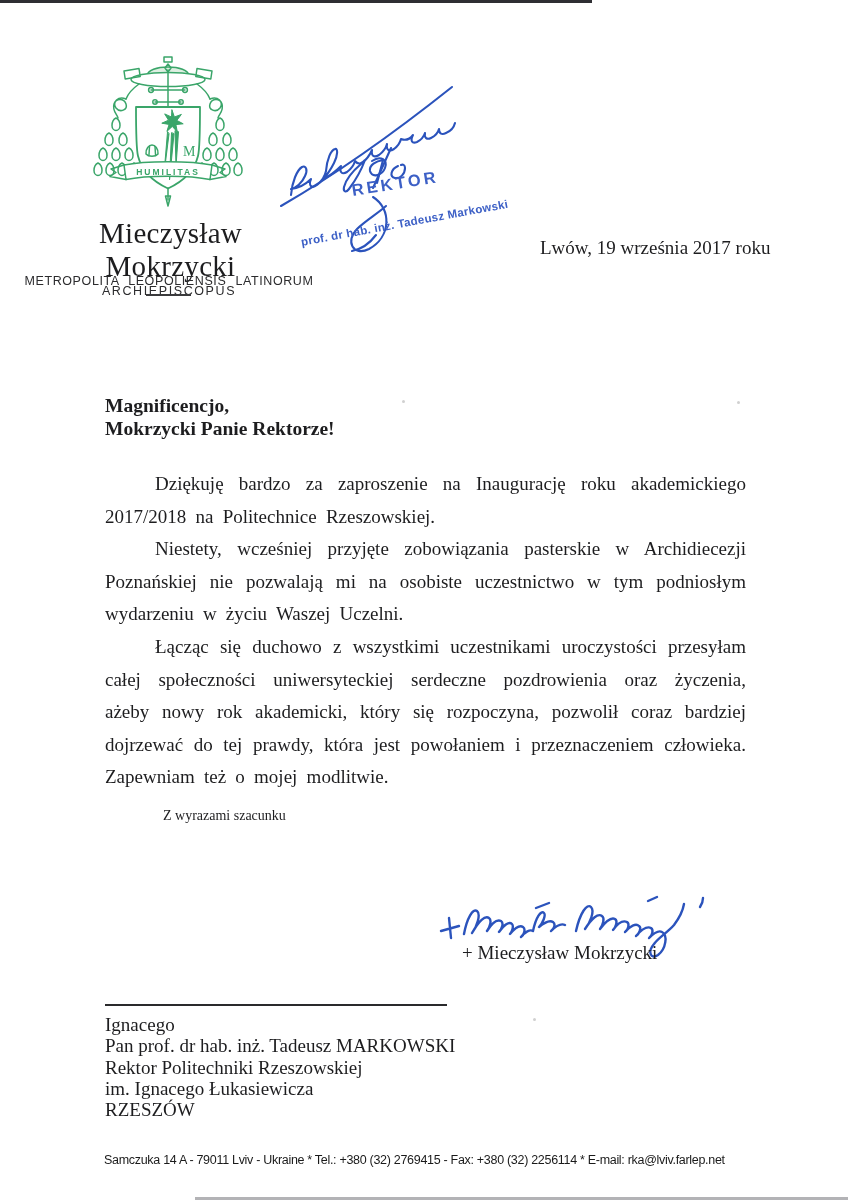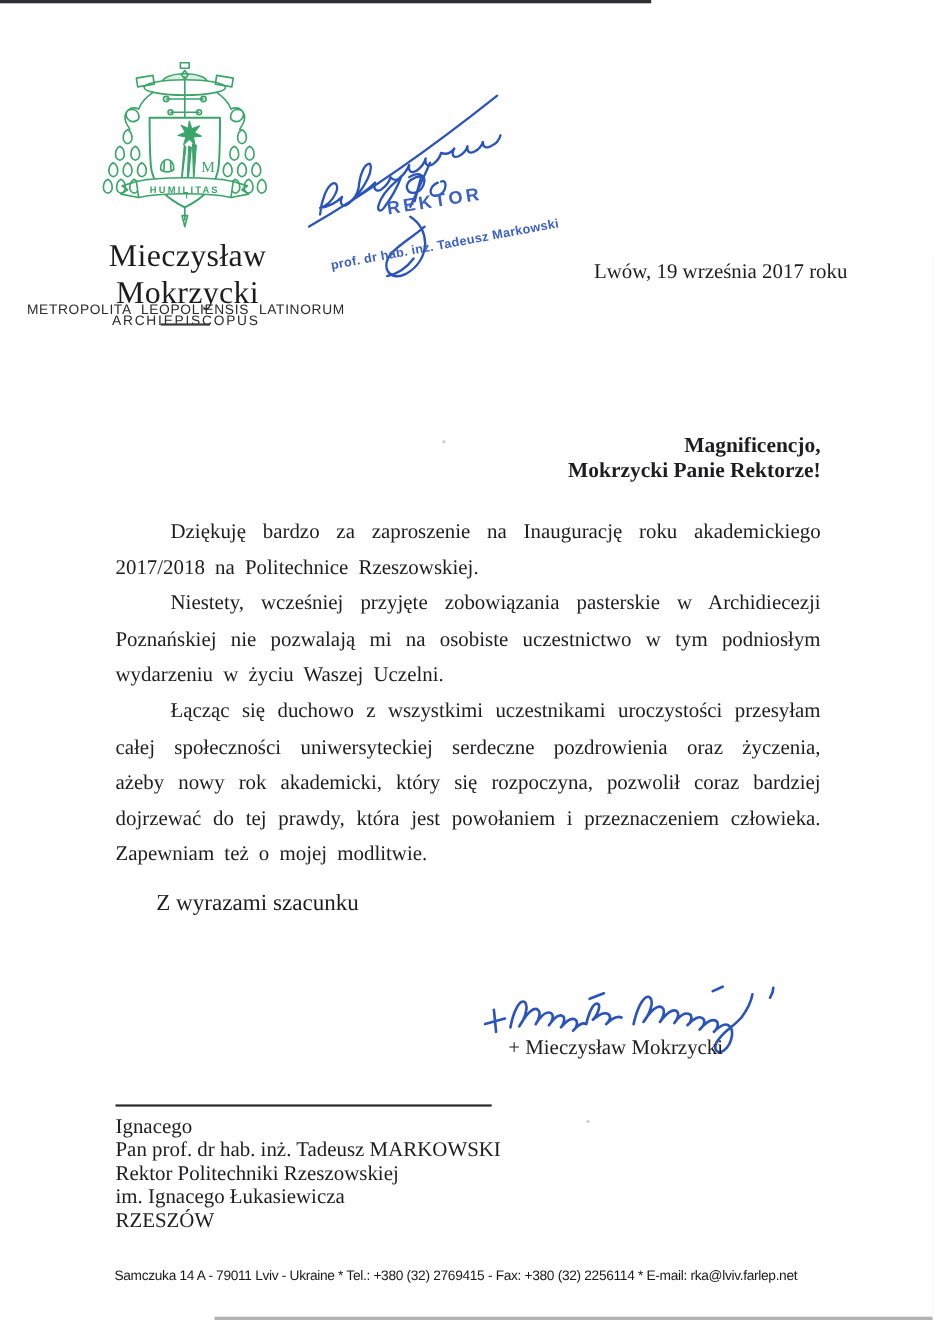--- a/index.html
+++ b/index.html
@@ -29,24 +29,24 @@
   
   .stamp-rektor { left:352px; top:181px; font-family:"Liberation Sans",sans-serif; font-weight:bold;
                   font-size:16.5px; letter-spacing:3px; color:#3d60c6;
                   transform:rotate(-9deg); transform-origin:left center; }
   .stamp-name { left:301px; top:236px; font-family:"Liberation Sans",sans-serif; font-weight:bold;
                 font-size:11.5px; letter-spacing:.3px; color:#3d60c6; white-space:nowrap;
                 transform:rotate(-10.5deg); transform-origin:left center; }
 
   
   .body-text { left:105px; top:394px; width:641px; font-size:19px; }
-  .salut { font-weight:bold; font-size:19.5px; line-height:23px;text-align:right; }
+  .salut { font-weight:bold; font-size:19.5px; line-height:23px; }
   .body-text p { margin:0; line-height:32.6px; text-align:justify; text-indent:50px; word-spacing:4.5px; }
   .body-text p.first { margin-top:28px; }
-  .closing { left:142px; top:808px; font-size:21px; }
+  .closing { left:163px; top:808px; font-size:14px; }
   .sig-printed { left:462px; top:942px; font-size:19px; }
 
   
   .rcpt-rule { left:105px; top:1004px; width:342px; height:1.6px; background:#2a2a2c; }
   .recipient { left:105px; top:1014px; font-size:19px; line-height:21.3px; }
 
   .footer { left:104px; top:1153px; width:644px; white-space:nowrap;
             font-family:"Liberation Sans",sans-serif; font-size:12.5px; letter-spacing:-0.3px; color:#1a1a1a; }
 
   svg { display:block; overflow:visible; }

